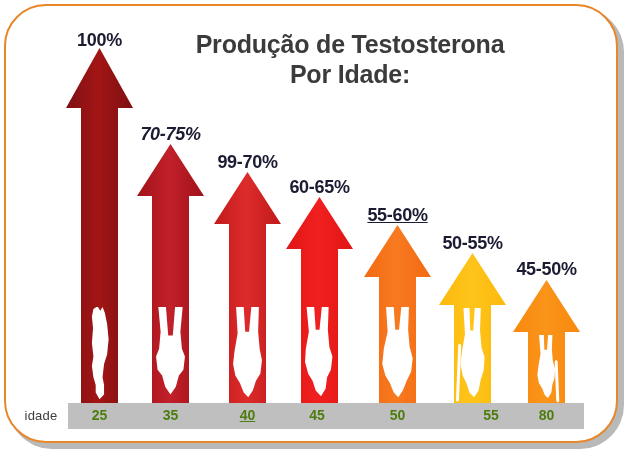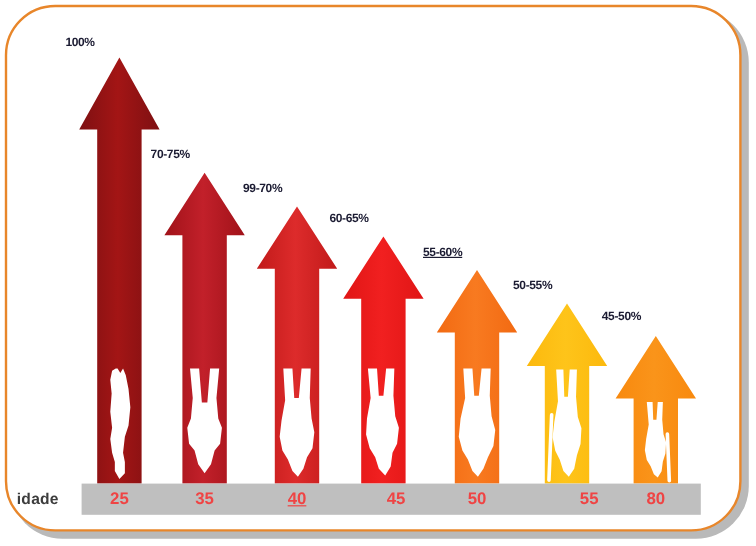--- a/index.html
+++ b/index.html
@@ -68,55 +68,58 @@
     top: 403px;
     width: 516px;
     height: 26px;
     background: #bfbfbf;
   }
   #axis-name {
     position: absolute;
     left: 14px;
     top: 408px;
     width: 54px;
-    text-align: left;
+    text-align: center;
     font-size: 13px;
-    font-weight: bold;
+    font-weight: normal;
     color: #3d3d3d;
     letter-spacing: 0.2px;
   }
   .axis-tick {
     position: absolute;
     top: 407px;
     width: 56px;
     text-align: center;
     font-size: 14px;
     font-weight: bold;
-    color: #ef4444;
+    color: #4d7c0f;
   }
   .pct-label {
     position: absolute;
-    font-size: 10px;
+    text-align: center;
+    font-size: 18px;
     font-weight: bold;
     color: #1b1b32;
     white-space: nowrap;
     letter-spacing: -0.3px;
   }
 </style>
 </head>
 <body>
 
 <div id="stage">
 
   <div id="frame-shadow"></div>
   <div id="frame"></div>
 
   <div id="plot">
 
     <div id="title">
+      <span>Produção de Testosterona</span>
+      <span class="l2">Por Idade:</span>
     </div>
 
     <svg id="arrows" width="630" height="455" style="position:absolute;left:0;top:0;">
         <defs>
           <linearGradient id="grad0" x1="0" y1="0" x2="1" y2="0">
             <stop offset="0%" stop-color="#7e1012"></stop>
             <stop offset="48%" stop-color="#a31515"></stop>
             <stop offset="100%" stop-color="#7e1012"></stop>
           </linearGradient>
           <linearGradient id="grad1" x1="0" y1="0" x2="1" y2="0">
@@ -177,34 +180,34 @@
         </g>
         <g>
           <path d="M 546.5 280 L 580 332 L 565 332 L 565 403 L 528 403 L 528 332 L 513 332 Z" fill="url(#grad6)"></path>
           <path d="M538.996,335 L540.604,353.76 L538.46,365.82 L537.388,375.2 L538.996,383.24 L542.212,388.6 L544.892,395.3 L548.1080000000001,397.98 L551.3240000000001,392.62 L552.3960000000001,384.58 L554.5400000000001,377.88 L555.076,368.5 L552.932,361.8 L551.86,349.74 L552.3960000000001,335 L548.1080000000001,335 L547.0360000000001,349.74 L544.356,349.74 L543.82,335 Z" fill="#ffffff"></path>
           <line x1="556.148" y1="361.8" x2="557.756" y2="400.66" stroke="#ffffff" stroke-width="3" stroke-linecap="round"></line>
         </g>
       </svg>
 
     <div id="labels">
         <div class="pct-label" style="left: 54.5px; top: 30px; width: 90px;">100%</div>
-        <div class="pct-label" style="left: 125.5px; top: 124px; width: 90px;">70-75%</div>
+        <div class="pct-label" style="left: 125.5px; top: 124px; width: 90px; font-style: italic;">70-75%</div>
         <div class="pct-label" style="left: 202.5px; top: 152px; width: 90px;">99-70%</div>
         <div class="pct-label" style="left: 274.5px; top: 177px; width: 90px;">60-65%</div>
         <div class="pct-label" style="left: 352.5px; top: 205px; width: 90px; text-decoration: underline;">55-60%</div>
         <div class="pct-label" style="left: 427.5px; top: 233px; width: 90px;">50-55%</div>
         <div class="pct-label" style="left: 501.5px; top: 259px; width: 90px;">45-50%</div>
       </div>
 
     <div id="axis-bar"></div>
     <div id="axis-name">idade</div>
     <div id="ticks">
         <div class="axis-tick" style="left: 71.5px;">25</div>
         <div class="axis-tick" style="left: 142.5px;">35</div>
         <div class="axis-tick" style="left: 219.5px; text-decoration: underline;">40</div>
-        <div class="axis-tick" style="left: 302px;">45</div>
+        <div class="axis-tick" style="left: 289px;">45</div>
         <div class="axis-tick" style="left: 369.5px;">50</div>
         <div class="axis-tick" style="left: 463px;">55</div>
         <div class="axis-tick" style="left: 518.5px;">80</div>
       </div>
 
   </div>
 </div>
 
 </body></html>

